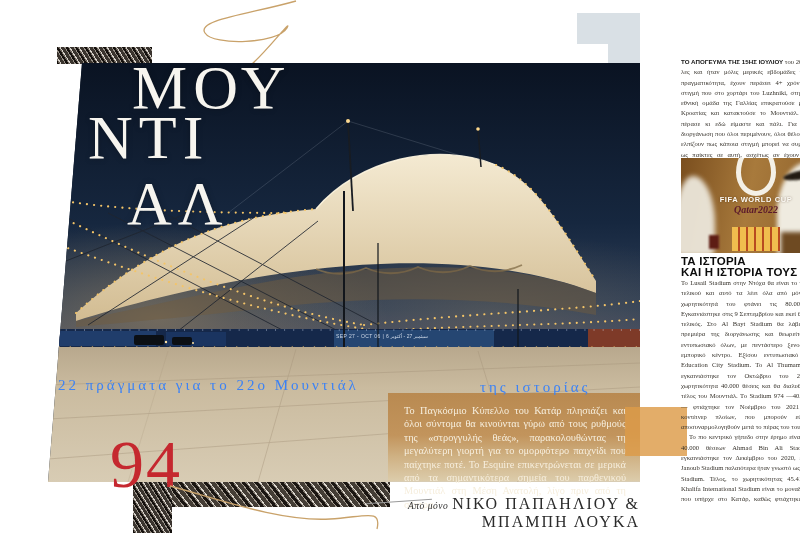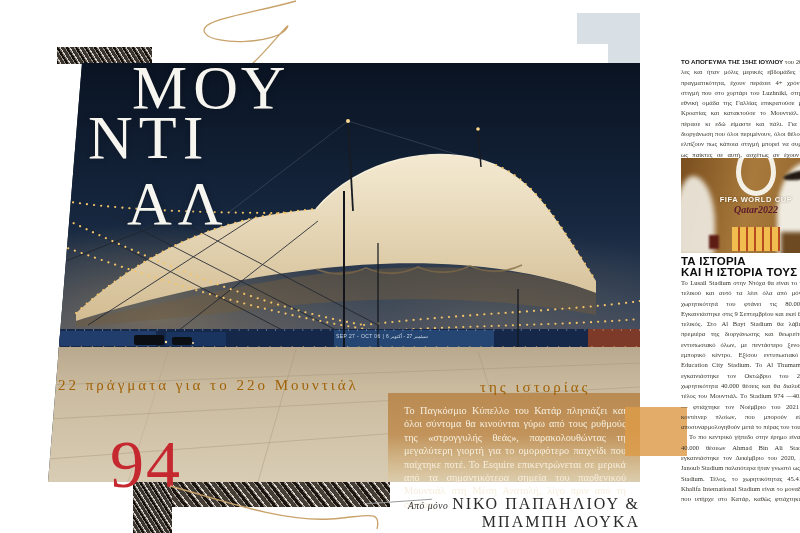--- a/index.html
+++ b/index.html
@@ -24,21 +24,21 @@
   .frag-bl{left:133px;top:482px;width:39px;height:51px;}
   .frag-br{left:172px;top:482px;width:218px;height:25px;
     background:repeating-linear-gradient(52deg,#1a1511 0 3px,#7d756b 3px 4px,#e2ddd5 4px 5px,#443d35 5px 9px,#a49c91 9px 10px);}
   
   .headline div{
     position:absolute;z-index:3;color:#f7f5ef;font-size:62px;line-height:1;
     letter-spacing:6px;font-weight:400;text-shadow:0 0 6px rgba(0,0,0,.25);
   }
   .hl1{left:132px;top:56px;} .hl2{left:88px;top:106px;} .hl3{left:127px;top:172px;}
   
-  .kicker{position:absolute;z-index:3;color:#a16207;font-size:15px;letter-spacing:3px;}
+  .kicker{position:absolute;z-index:3;color:#3b82f6;font-size:15px;letter-spacing:3px;}
   .kicker-left{left:58px;top:377px;}
   .kicker-right{left:480px;top:379px;}
   
   .pagenum{position:absolute;left:110px;top:430px;z-index:3;color:#c5282f;
     font-size:68px;letter-spacing:2px;line-height:1;}
   
   .intro-box{
     position:absolute;left:388px;top:393px;width:252px;height:88px;z-index:2;
     background:linear-gradient(180deg,#b98a51 0%,#c2945c 48%,#cfb183 72%,#dcccab 100%);
     box-sizing:border-box;padding:7px 10px 0 12px;

